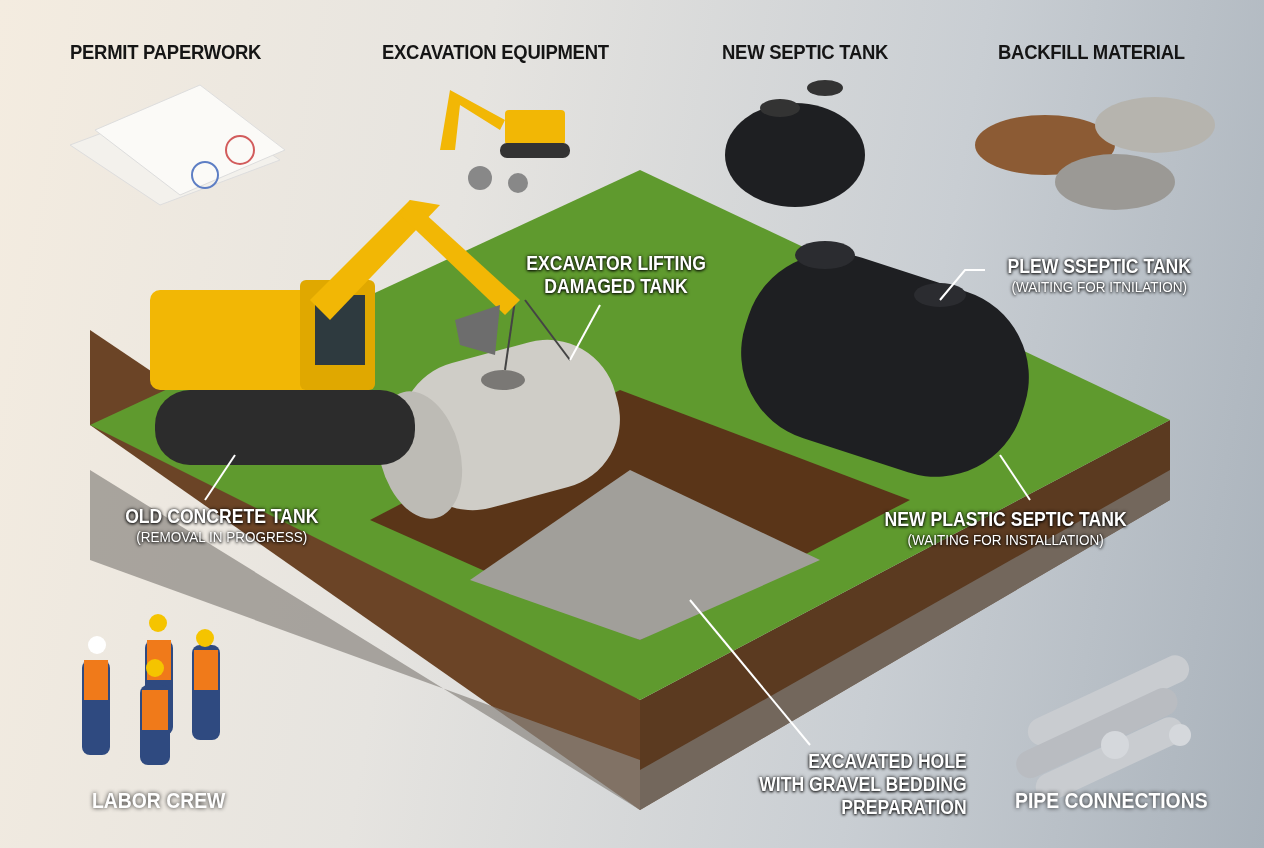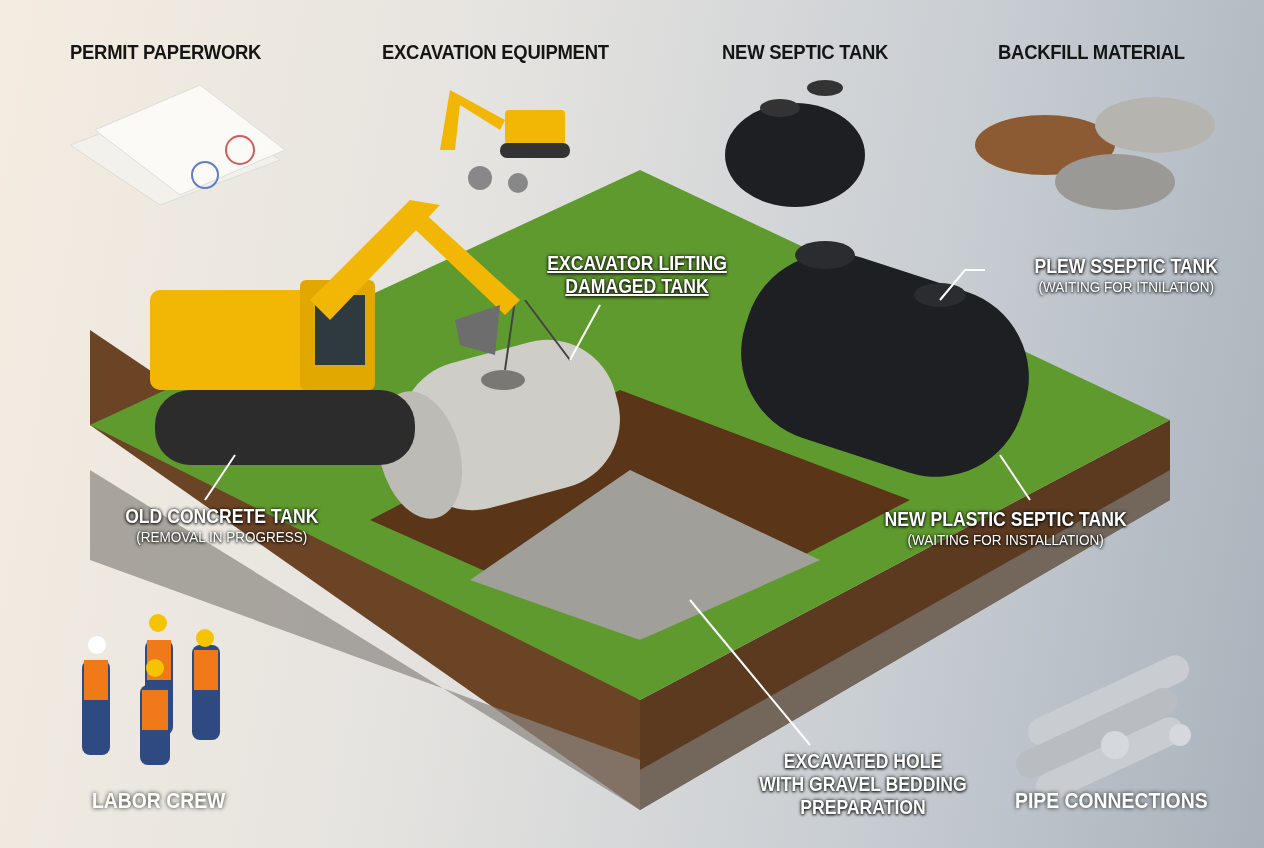--- a/index.html
+++ b/index.html
@@ -105,36 +105,36 @@
   <line x1="205" y1="500" x2="235" y2="455" stroke="#fff" stroke-width="2"></line>
   <line x1="1030" y1="500" x2="1000" y2="455" stroke="#fff" stroke-width="2"></line>
   <line x1="810" y1="745" x2="690" y2="600" stroke="#fff" stroke-width="2"></line>
 </svg>
 
 <div class="top-title" style="left:70px;">PERMIT PAPERWORK</div>
 <div class="top-title" style="left:382px;">EXCAVATION EQUIPMENT</div>
 <div class="top-title" style="left:722px;">NEW SEPTIC TANK</div>
 <div class="top-title" style="left:998px;">BACKFILL MATERIAL</div>
 
-<div class="label" style="left:535px;top:252px;text-decoration:underline;">
+<div class="label" style="left:514px;top:252px;">
   <span class="main">EXCAVATOR LIFTING</span>
   <span class="main">DAMAGED TANK</span>
 </div>
-<div class="label" style="left:1022px;top:255px;">
+<div class="label" style="left:995px;top:255px;">
   <span class="main">PLEW SSEPTIC TANK</span>
   <span class="sub">(WAITING FOR ITNILATION)</span>
 </div>
 <div class="label" style="left:112px;top:505px;text-align:center;">
   <span class="main">OLD CONCRETE TANK</span>
   <span class="sub">(REMOVAL IN PROGRESS)</span>
 </div>
 <div class="label" style="left:868px;top:508px;">
   <span class="main">NEW PLASTIC SEPTIC TANK</span>
   <span class="sub">(WAITING FOR INSTALLATION)</span>
 </div>
-<div class="label" style="left:745px;top:750px;">
+<div class="label" style="left:745px;top:750px;text-align:right;">
   <span class="main">EXCAVATED HOLE</span>
   <span class="main">WITH GRAVEL BEDDING</span>
   <span class="main">PREPARATION</span>
 </div>
 
 <div class="bottom-title" style="left:92px;top:788px;">LABOR CREW</div>
 <div class="bottom-title" style="left:1015px;top:788px;">PIPE CONNECTIONS</div>
 
 </body></html>

